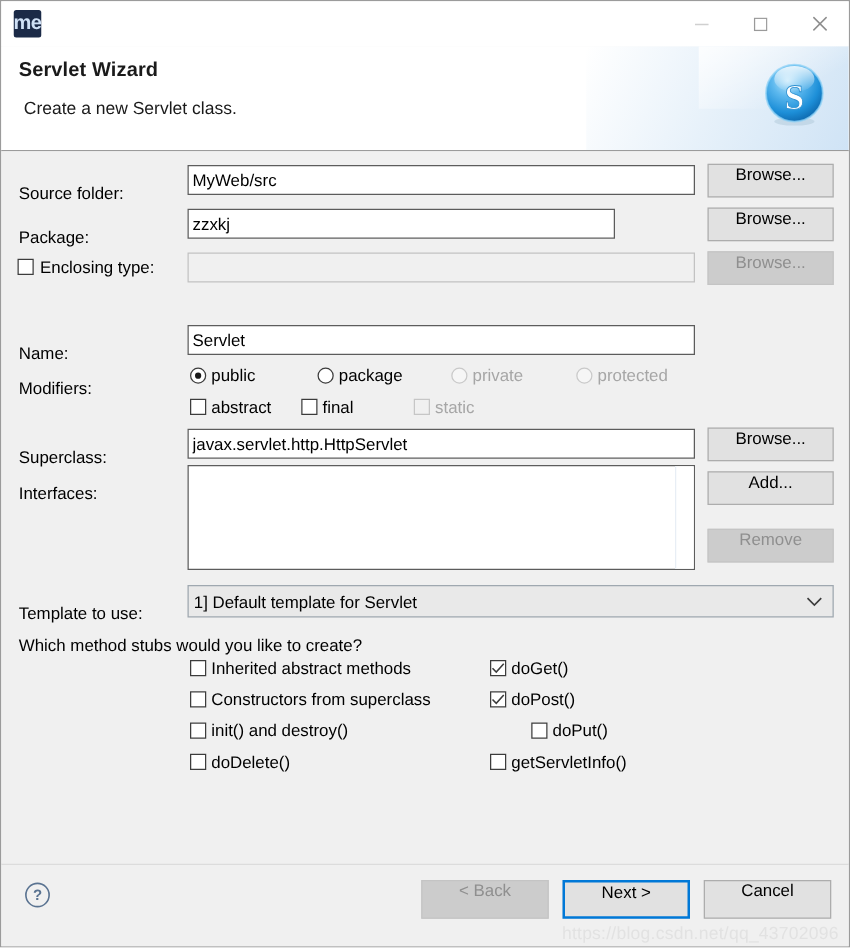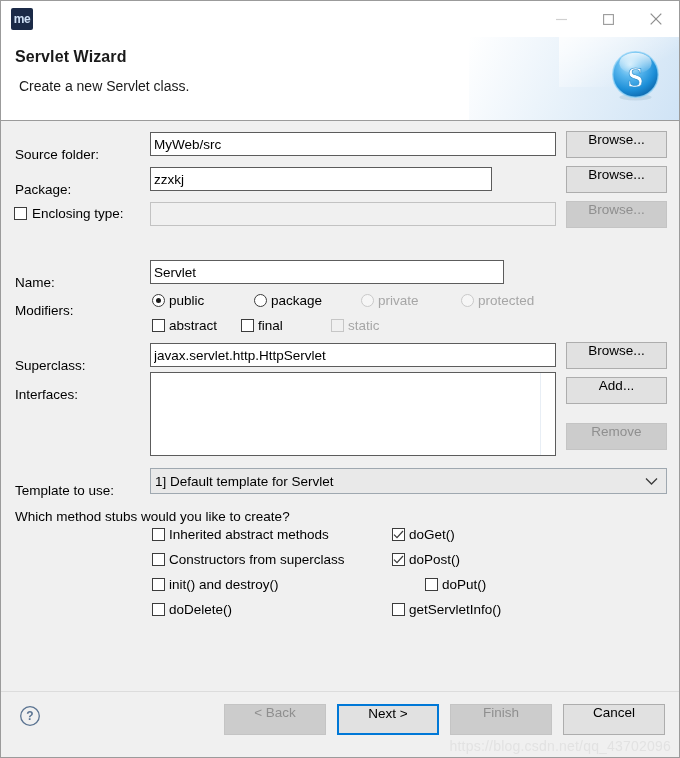--- a/index.html
+++ b/index.html
@@ -38,21 +38,21 @@
   }
   #app-icon {
     width: 22px; height: 22px;
     margin-left: 10px;
     background: #1b2a47;
     border-radius: 2px;
     display: flex;
     align-items: center;
     justify-content: center;
     color: #cfe0f5;
-    font-size: 12px;
+    font-size: 16px;
     font-weight: bold;
     letter-spacing: -0.3px;
     font-family: "Liberation Sans", sans-serif;
     flex: none;
   }
   #title-text {
     margin-left: 12px;
     font-size: 14px;
     color: #9a9a9a;
     white-space: nowrap;
@@ -342,21 +342,21 @@
       <span class="t">Enclosing type:</span>
     </div>
     <input class="tf disabled" style="position: absolute; left: 149px; top: 81px; width: 406px;" disabled="" value="">
     <div class="btn disabled" style="position:absolute; left:565px; top:80px; width:101px;">
       <span>Browse...</span>
     </div>
 
     <div class="row" style="left:14px; top:144px;">
       <span class="lbl">Name:</span>
     </div>
-    <input class="tf" style="position: absolute; left: 149px; top: 139px; width: 354px;" value="Servlet">
+    <input class="tf" style="position: absolute; left: 149px; top: 139px; width: 406px;" value="Servlet">
 
     <div class="row" style="left:14px; top:172px;">
       <span class="lbl">Modifiers:</span>
     </div>
 
     <div class="row opt" style="left:151px; top:172px;">
       <span class="rb checked"></span>
       <span class="t">public</span>
     </div>
     <div class="row opt" style="left:253px; top:172px;">
@@ -474,23 +474,20 @@
       </svg>
     </div>
 
     <div id="footer-buttons">
       <div class="btn disabled">
         <span>&lt; Back</span>
       </div>
       <div class="btn focused">
         <span>Next &gt;</span>
       </div>
-      <div class="btn disabled">
-        <span>Finish</span>
-      </div>
       <div class="btn">
         <span>Cancel</span>
       </div>
     </div>
 
     <div id="watermark">https://blog.csdn.net/qq_43702096</div>
   </div>
 
 </div>
 

